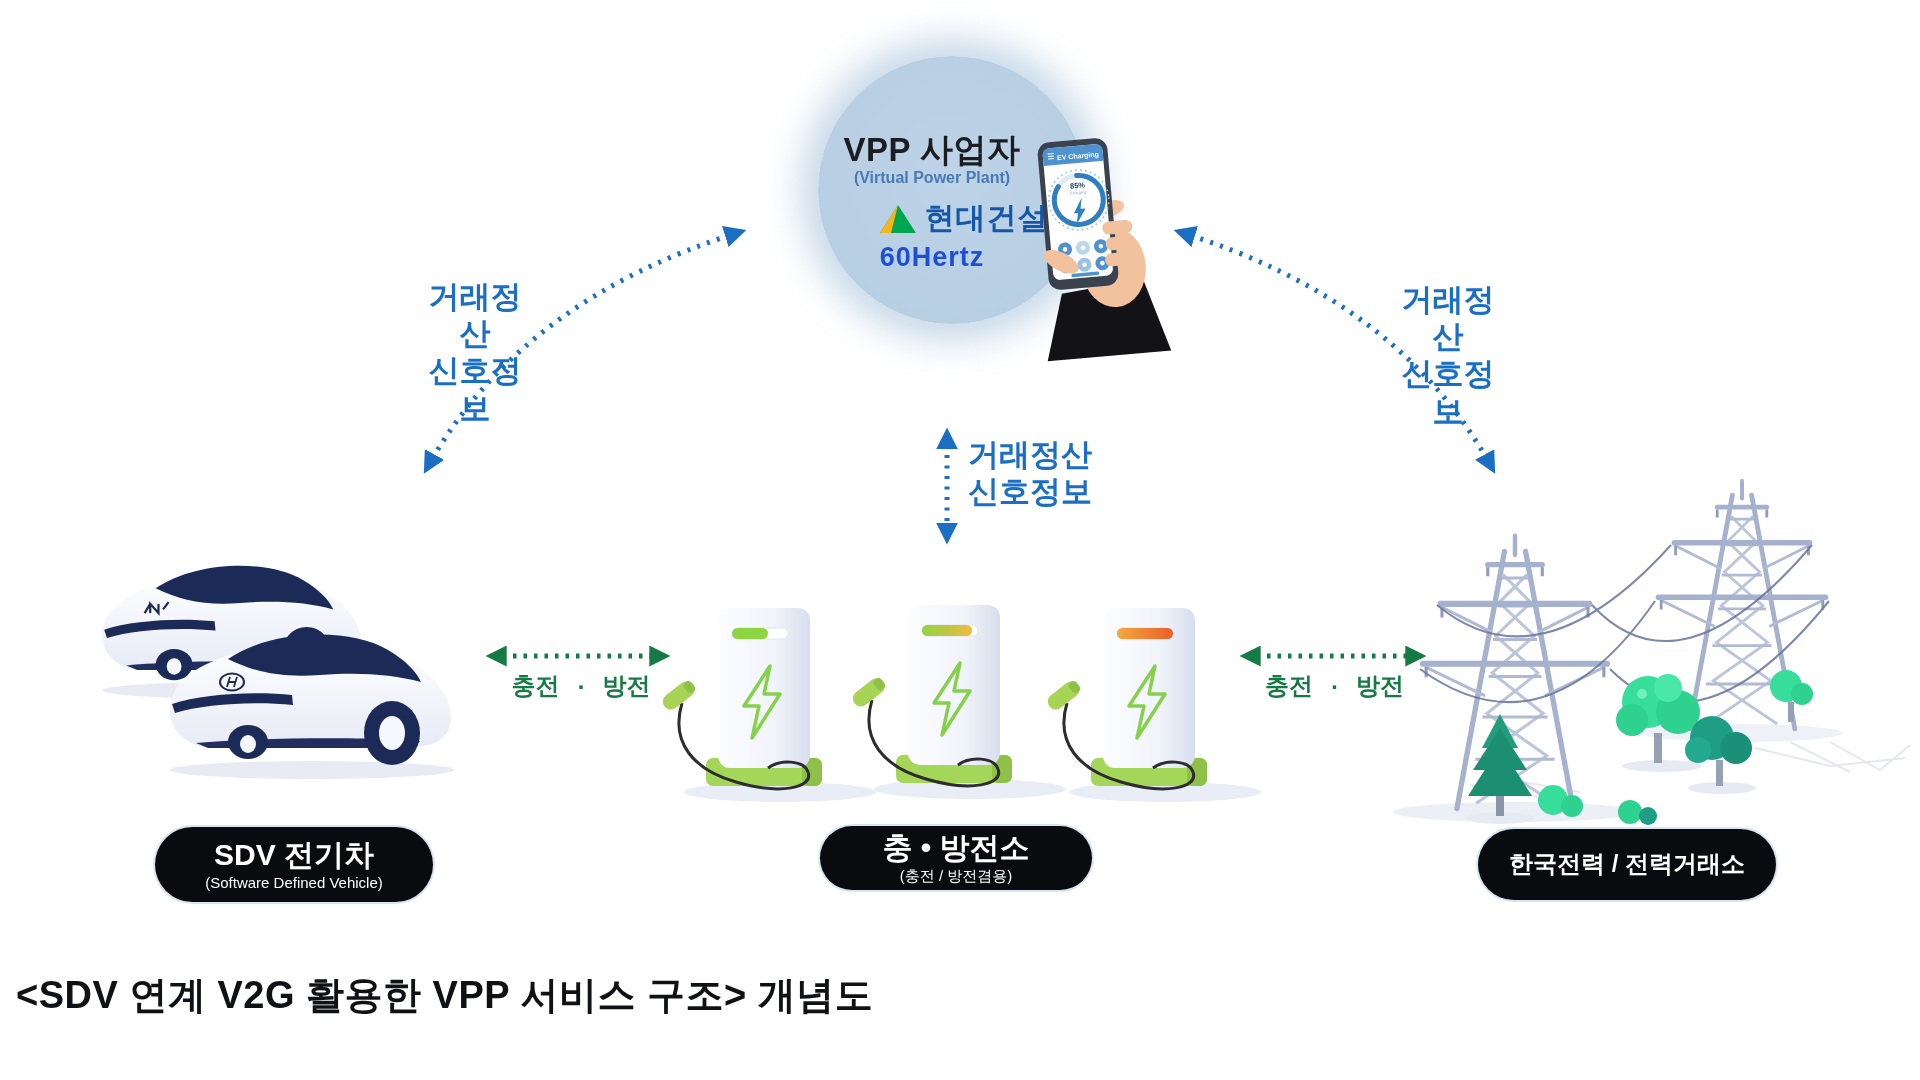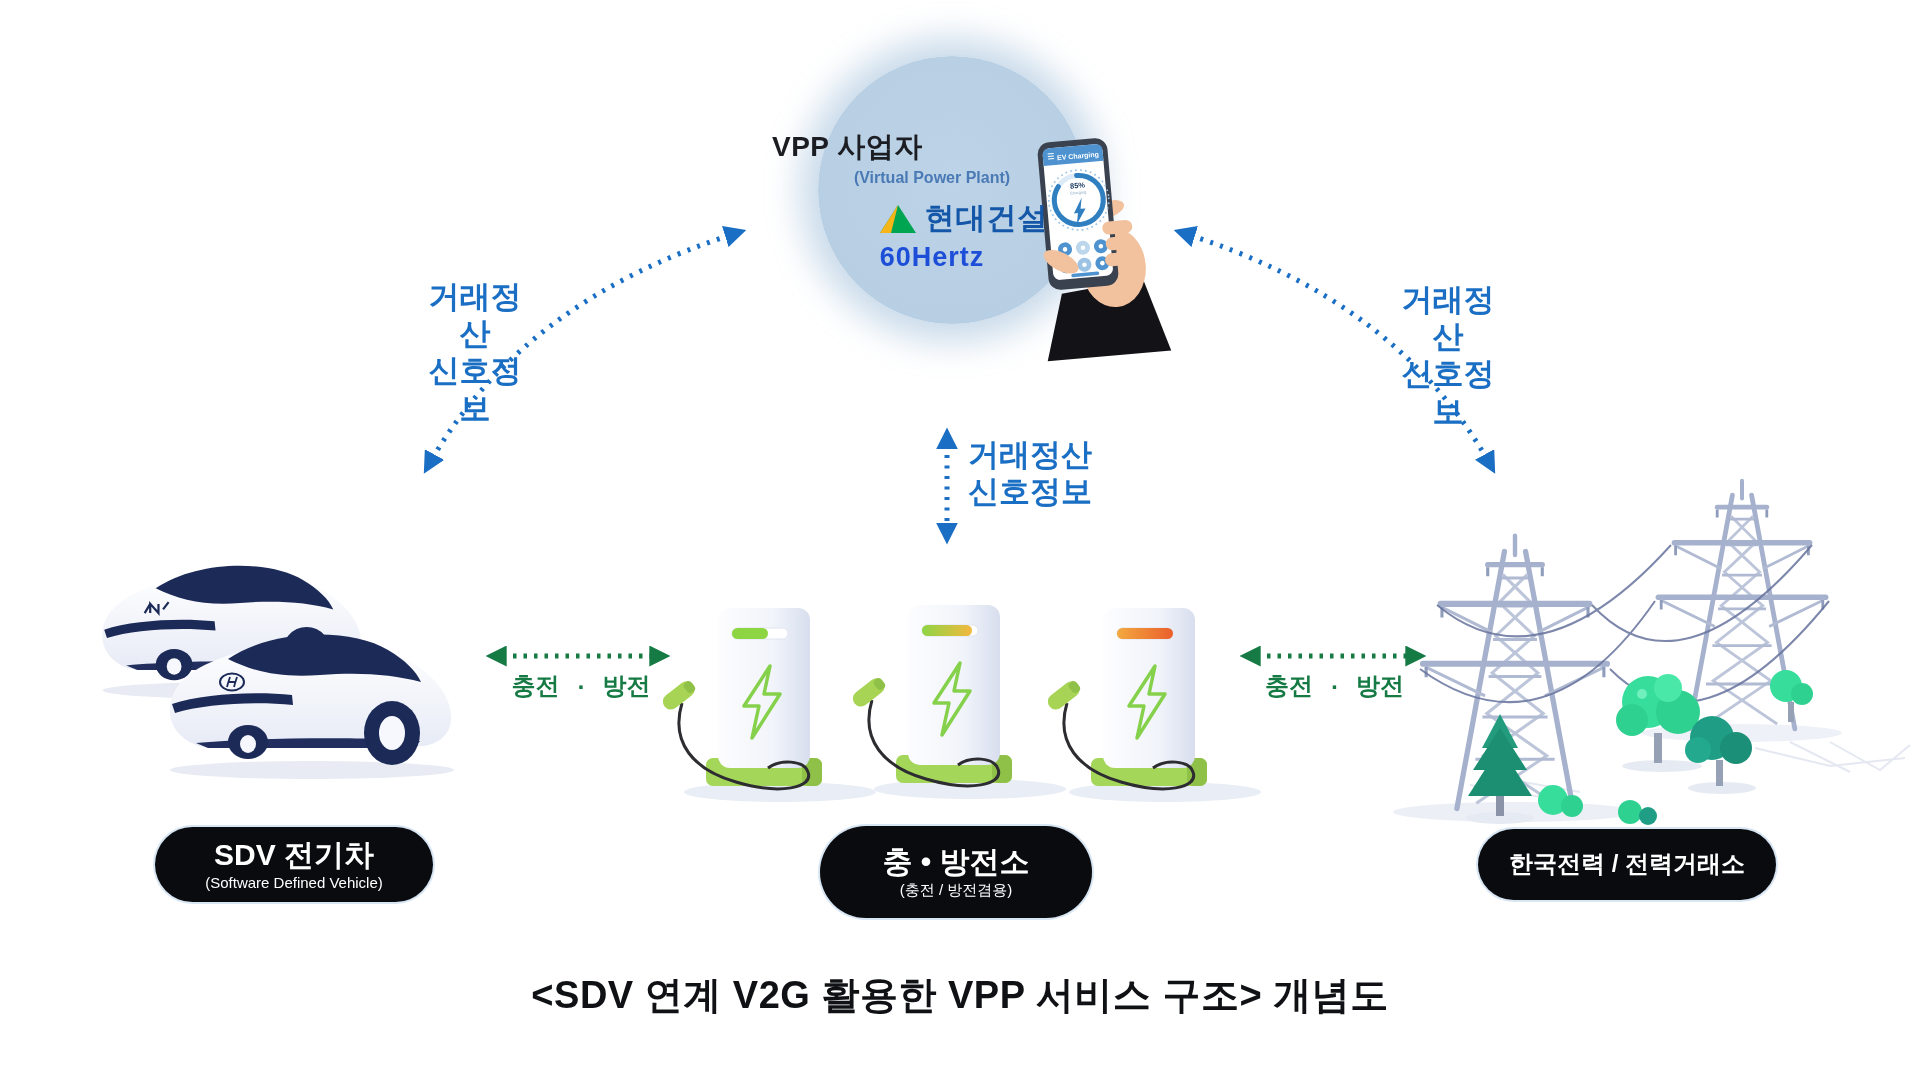--- a/index.html
+++ b/index.html
@@ -6,22 +6,22 @@
   .stage{
     position:relative;width:1920px;height:1080px;overflow:hidden;background:#ffffff;
     font-family:"Liberation Sans","DejaVu Sans",sans-serif;
   }
   
   .vpp-circle{
     position:absolute;left:818px;top:56px;width:268px;height:268px;border-radius:50%;
     background:radial-gradient(circle at 50% 45%, #bdd3e7 0%, #b5cde2 100%);
     box-shadow:0 0 34px 18px rgba(183,206,227,.75);
   }
-  .vpp-title{position:absolute;left:772px;top:128px;width:320px;text-align:left;
-    font-size:28px;font-weight:bold;color:#1b1d22;letter-spacing:.5px;}
+  .vpp-title{position:absolute;left:772px;top:128px;width:320px;text-align:center;
+    font-size:33px;font-weight:bold;color:#1b1d22;letter-spacing:.5px;}
   .vpp-sub{position:absolute;left:772px;top:169px;width:320px;text-align:center;
     font-size:16px;font-weight:bold;color:#4a7ab5;}
   .partner-row{position:absolute;left:804px;top:198px;width:320px;display:flex;
     align-items:center;justify-content:center;gap:9px;}
   .partner-name{font-size:30px;font-weight:bold;color:#1457a8;letter-spacing:1px;}
   .hertz{position:absolute;left:772px;top:242px;width:320px;text-align:center;
     font-size:27px;font-weight:600;color:#1d4ed8;letter-spacing:1px;}
   
   .sig{position:absolute;color:#1a6fc4;font-weight:bold;font-size:31px;line-height:1.2;}
   .sig span{display:block;}
@@ -31,25 +31,25 @@
   .flow{position:absolute;color:#157a43;font-weight:bold;font-size:24px;text-align:center;font-family:Liberation Mono, monospace;}
   .flow-left{left:498px;top:670px;width:166px;}
   .flow-right{left:1252px;top:670px;width:165px;}
   
   .pill{position:absolute;background:#0a0b0f;border-radius:999px;color:#ffffff;
     display:flex;flex-direction:column;align-items:center;justify-content:center;
     box-shadow:0 0 0 2px #d8e6f4;}
   .pill .t{font-weight:bold;font-size:30px;line-height:1.1;}
   .pill .s{font-size:15px;margin-top:3px;}
   .pill-ev{left:155px;top:827px;width:278px;height:75px;}
-  .pill-station{left:820px;top:826px;width:272px;height:92px;}
+  .pill-station{left:820px;top:826px;width:272px;height:64px;}
   .pill-grid{left:1478px;top:829px;width:298px;height:71px;}
   .pill-grid .t{font-size:24px;}
   
-  .caption{position:absolute;left:0;right:0;top:970px;text-align:center;
+  .caption{position:absolute;left:16px;right:0;top:970px;
     font-size:38px;font-weight:bold;color:#101114;letter-spacing:.5px;}
   svg.art{position:absolute;left:0;top:0;}
 </style>
 </head>
 <body>
 
 <div class="stage">
 
   <div class="vpp-circle"></div>
 

